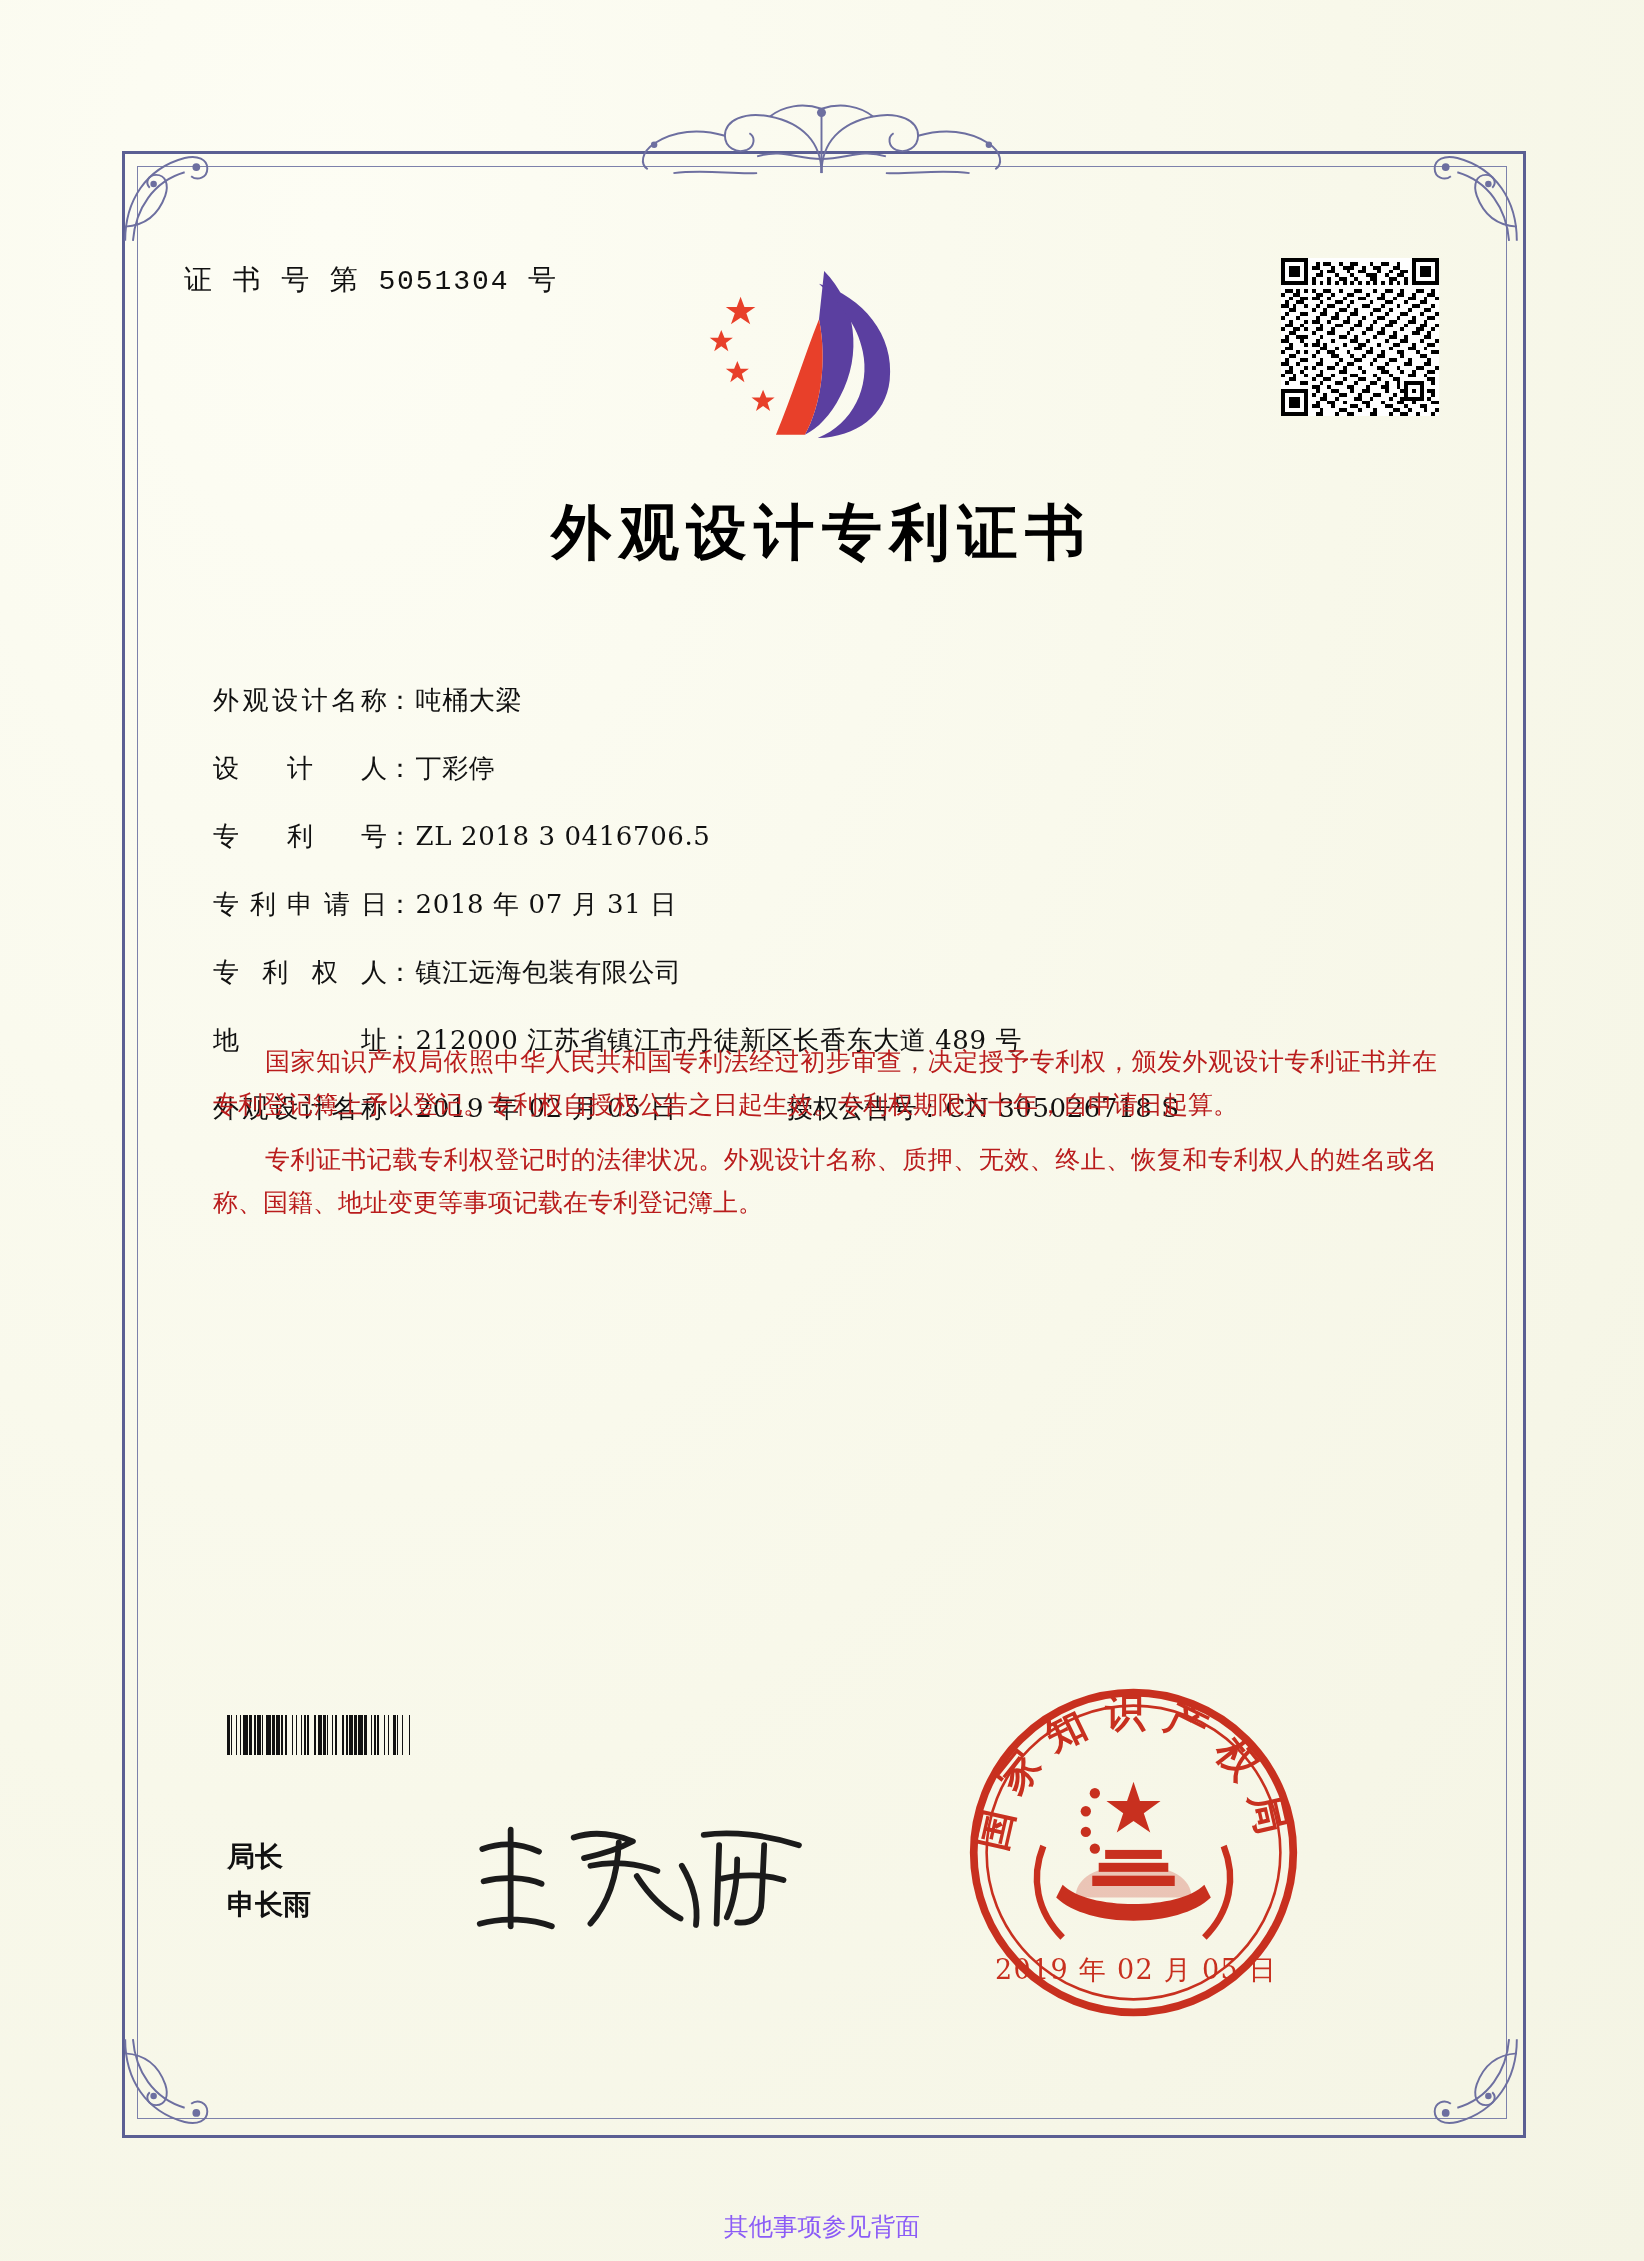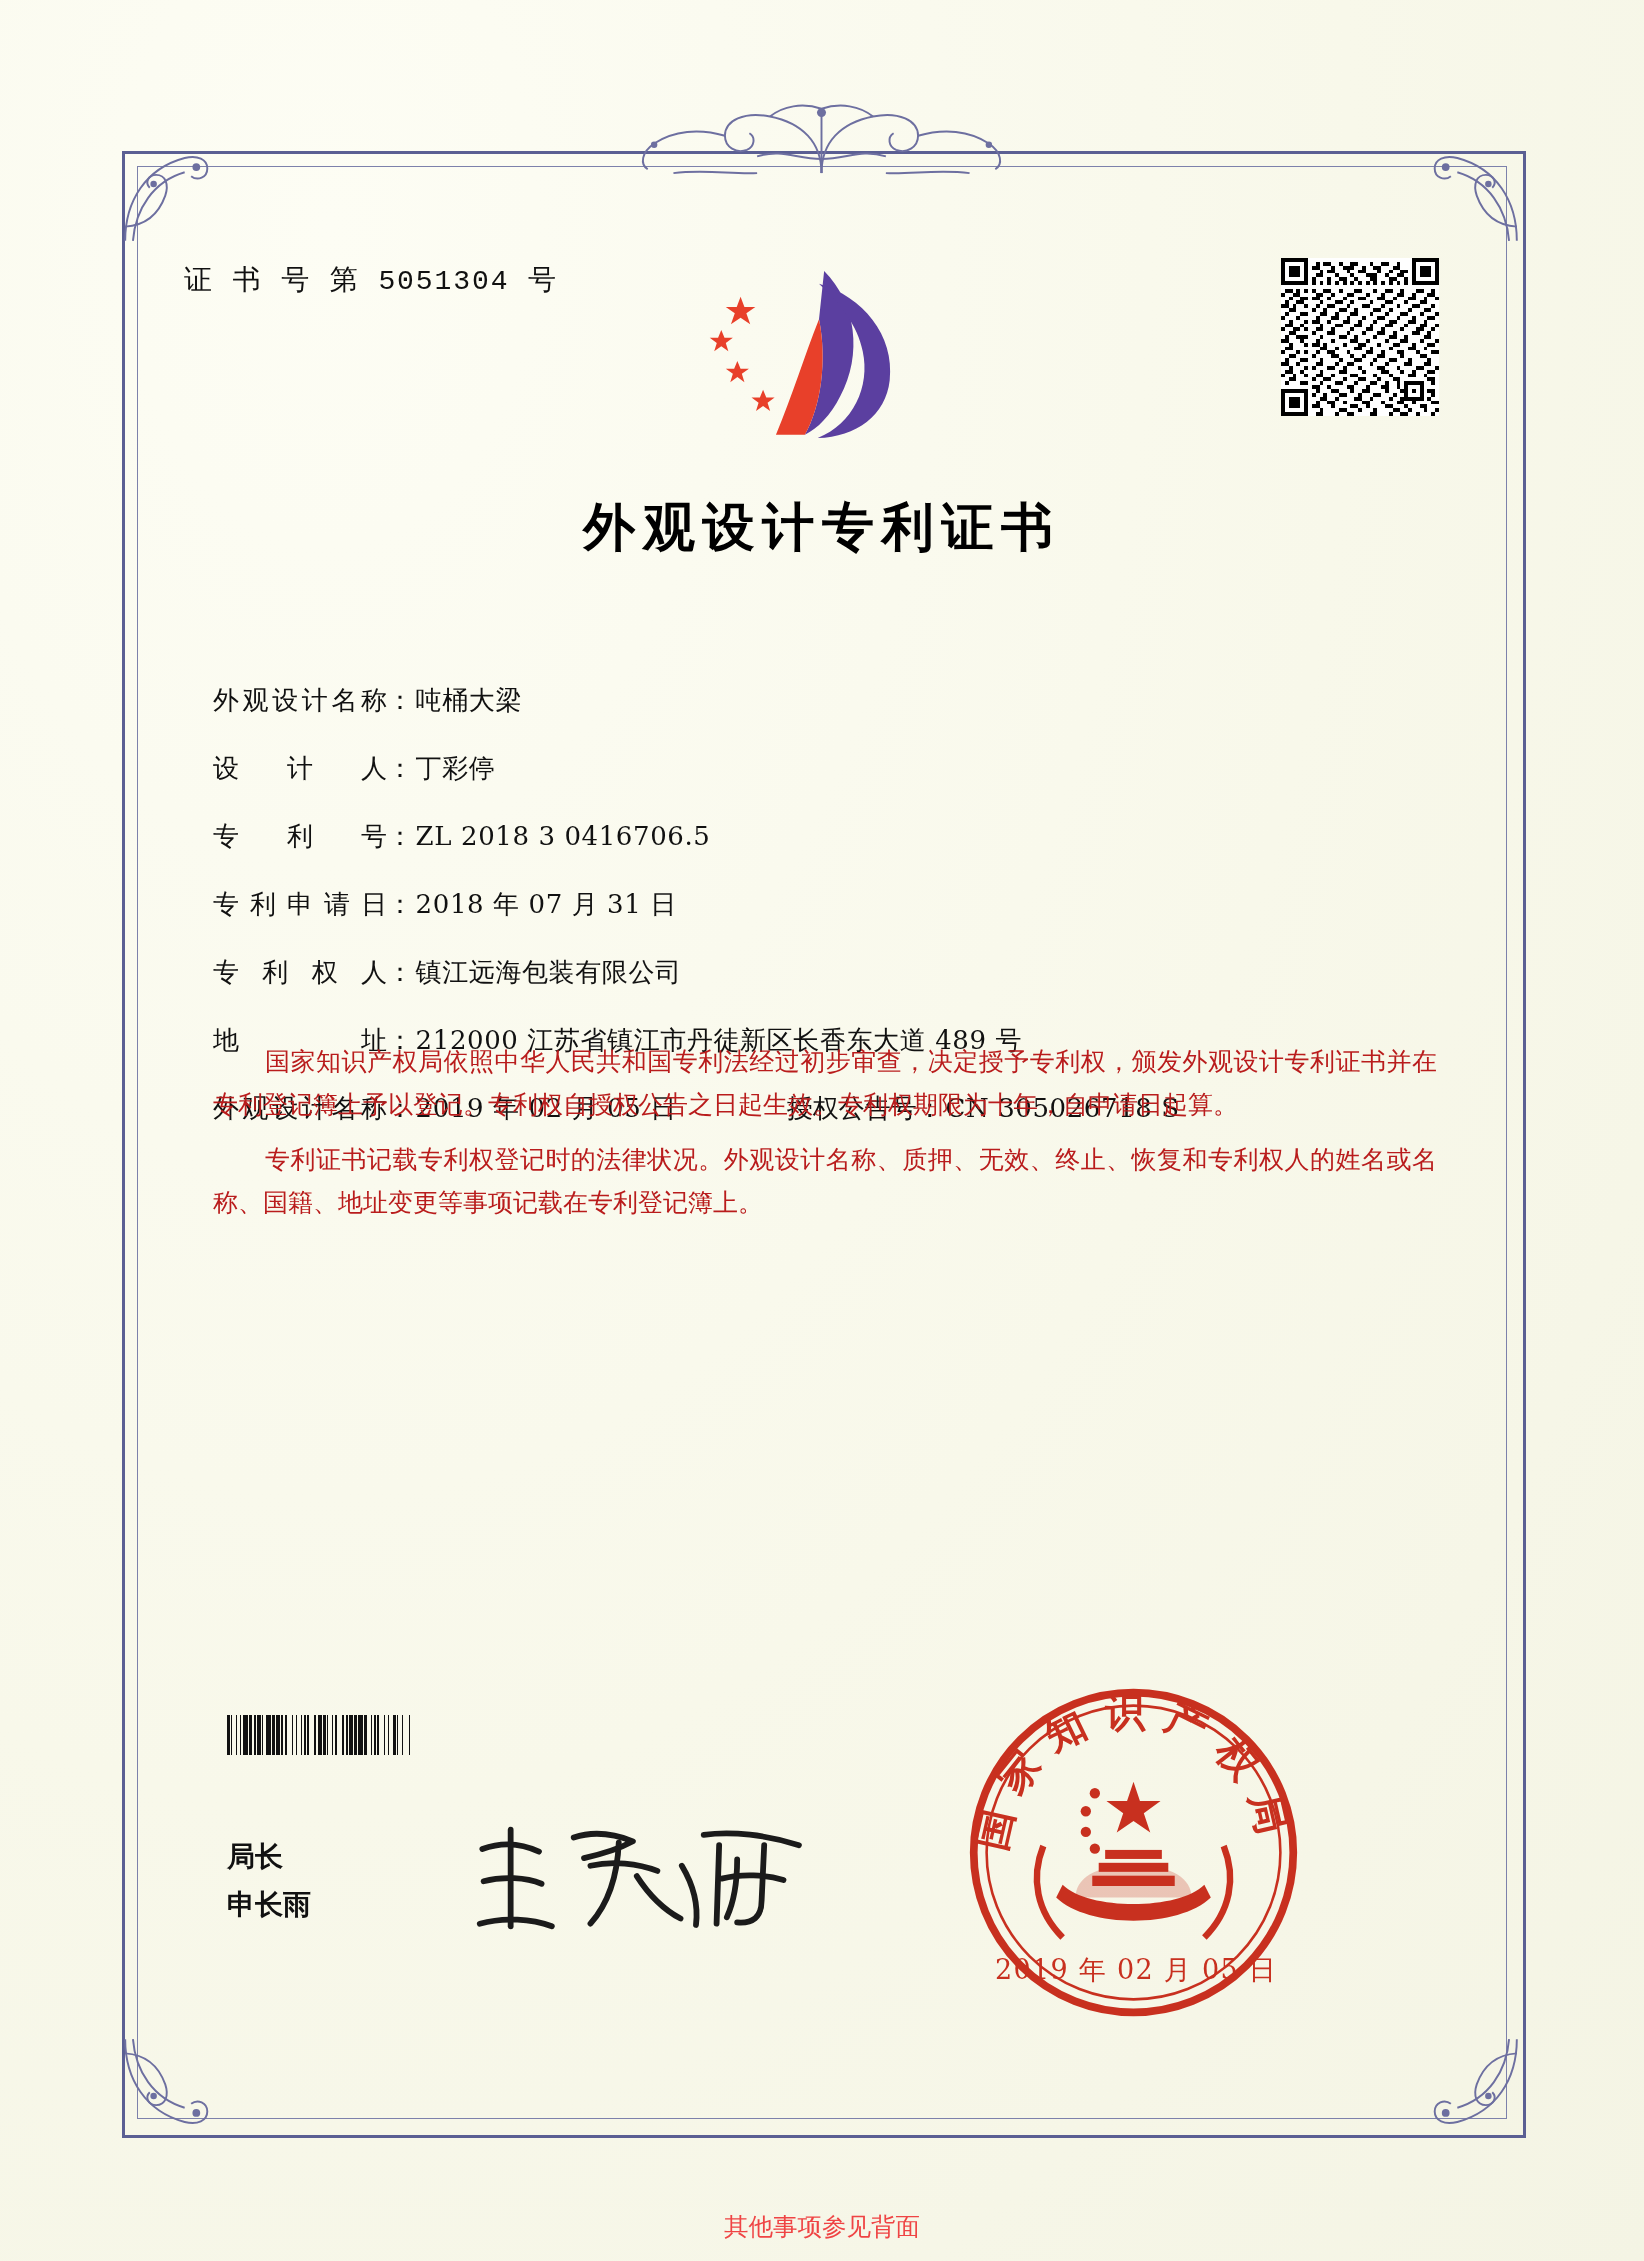--- a/index.html
+++ b/index.html
@@ -92,21 +92,21 @@
   }
   .qr canvas, .qr svg { display: block; }
 
   
   .doc-title {
     position: absolute;
     left: 0;
     right: 0;
     top: 493px;
     text-align: center;
-    font-size: 52px;
+    font-size: 60px;
     font-weight: bold;
     letter-spacing: 7.7px;
     color: #000;
     font-family: "DejaVu Serif", "Liberation Serif", serif;
   }
 
   
   .fields {
     position: absolute;
     left: 213px;
@@ -223,21 +223,21 @@
     color: #111;
     font-family: "DejaVu Serif", "Liberation Serif", serif;
   }
   .back-note {
     position: absolute;
     left: 0;
     right: 0;
     top: 2210px;
     text-align: center;
     font-size: 24.5px;
-    color: #ef4444;
+    color: #8b5cf6;
     font-family: "DejaVu Serif", "Liberation Serif", serif;
   }
 </style>
 </head>
 <body>
 
 <div class="page">
   <div class="paper-tint"></div>
 
   <div class="border-outer"></div>

